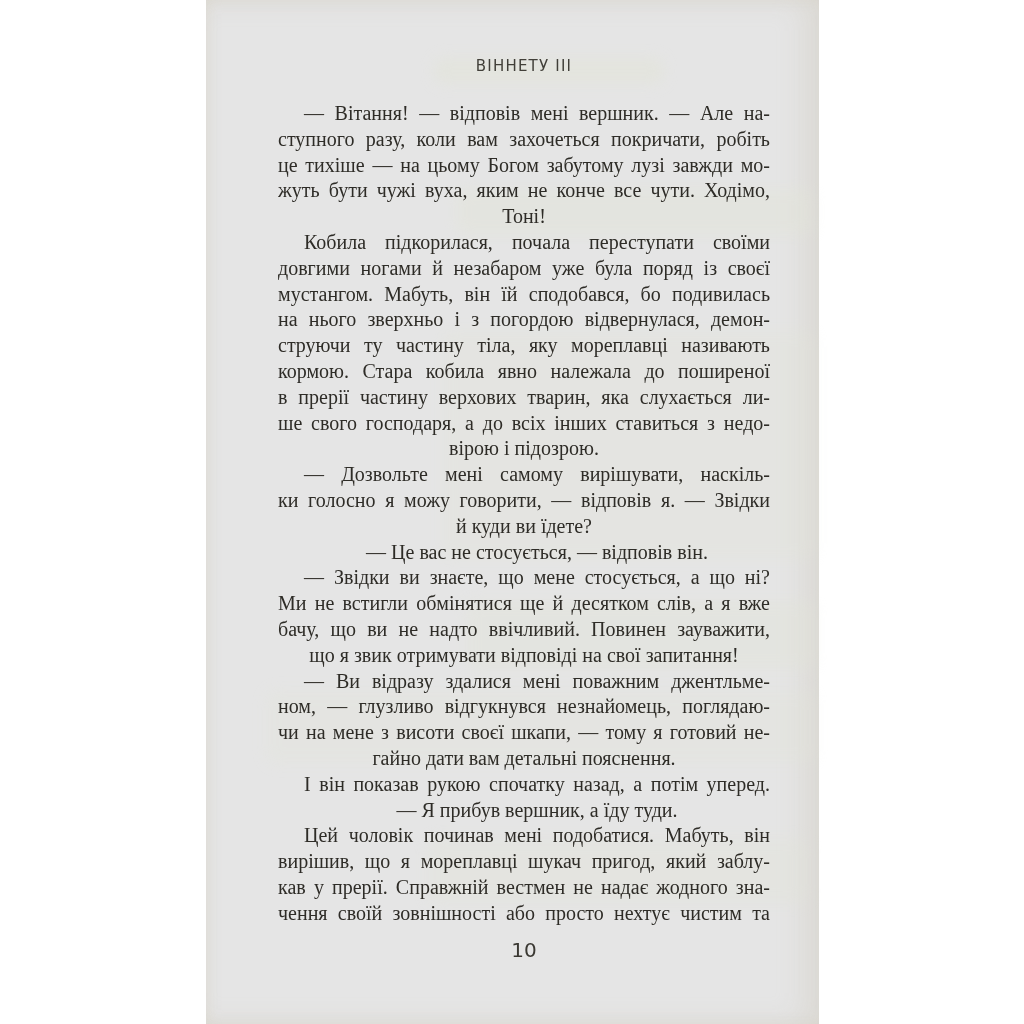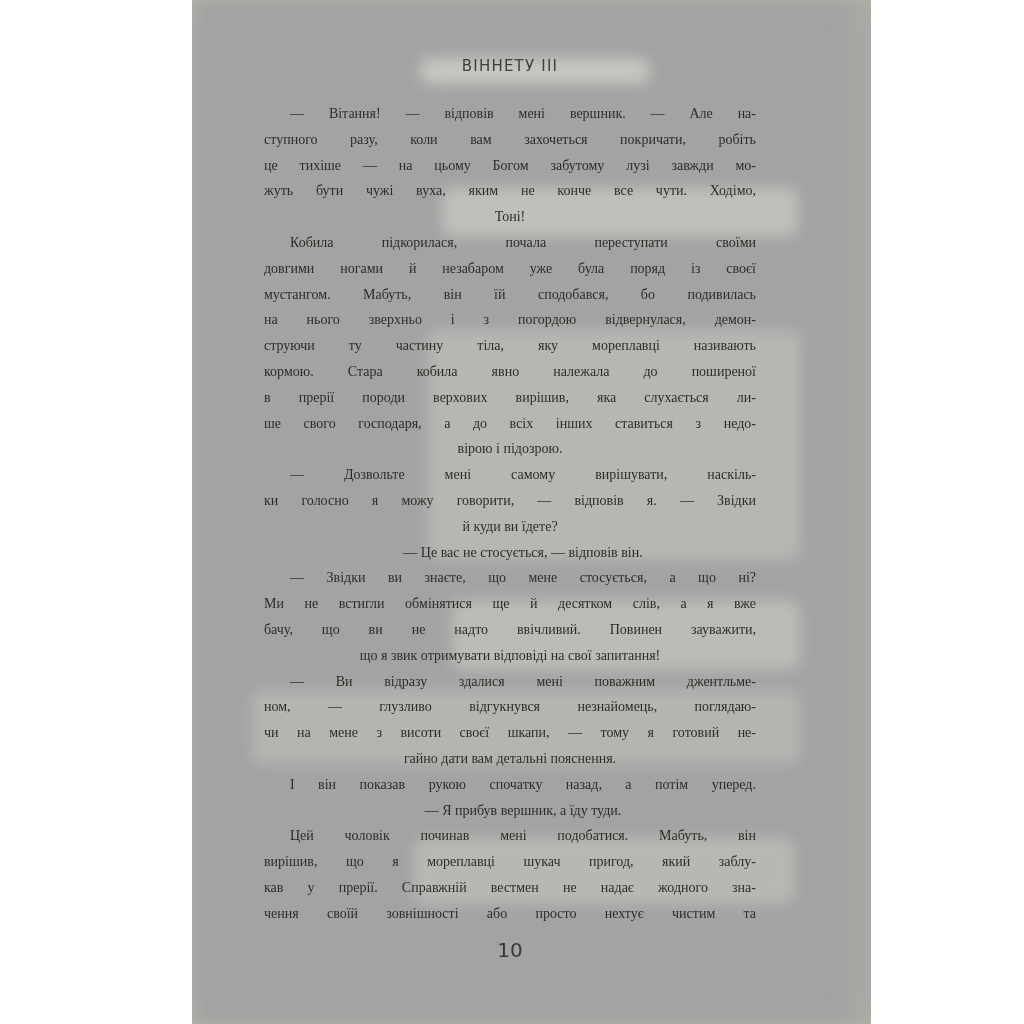--- a/index.html
+++ b/index.html
@@ -5,23 +5,23 @@
   html, body { margin: 0; padding: 0; }
   body {
     width: 1024px; height: 1024px;
     background: #ffffff;
     position: relative;
     overflow: hidden;
     font-family: "Liberation Serif", serif;
   }
   .page {
     position: absolute;
-    left: 192px; top: 0;
-    width: 679px; height: 1024px;
-    background: #a3a3a3;
+    left: 206px; top: 0;
+    width: 613px; height: 1024px;
+    background: #e5e5e5;
     box-shadow: inset -16px 0 26px rgba(196,190,172,0.28),
                 inset 4px 0 12px rgba(210,202,184,0.25);
   }
   .ghost {
     position: absolute;
     background: #e2e4d8;
     filter: blur(7px);
     border-radius: 10px;
     pointer-events: none;
   }
@@ -36,21 +36,21 @@
     top: 57px; left: 72px; width: 492px;
     text-align: center;
     font-family: "DejaVu Sans", sans-serif;
     font-size: 15px;
     letter-spacing: 1.2px;
     color: #413f39;
   }
   .text-block {
     position: absolute;
     top: 101px; left: 72px; width: 492px;
-    font-size: 14px;
+    font-size: 20px;
     line-height: 25.8px;
     color: #2e2c27;
   }
   .line {
     height: 25.8px;
     overflow: hidden;
     text-align: center;
     text-rendering: optimizeLegibility;
   }
   .line.justify {
@@ -88,21 +88,21 @@
         <div class="line justify">жуть бути чужі вуха, яким не конче все чути. Ходімо,</div>
         <div class="line">Тоні!</div>
       </div>
       <div class="para">
         <div class="line justify first">Кобила підкорилася, почала переступати своїми</div>
         <div class="line justify">довгими ногами й незабаром уже була поряд із своєї</div>
         <div class="line justify">мустангом. Мабуть, він їй сподобався, бо подивилась</div>
         <div class="line justify">на нього зверхньо і з погордою відвернулася, демон-</div>
         <div class="line justify">струючи ту частину тіла, яку мореплавці називають</div>
         <div class="line justify">кормою. Стара кобила явно належала до поширеної</div>
-        <div class="line justify">в прерії породи верхових вирішив, яка слухається ли-</div>
+        <div class="line justify">в прерії частину верхових тварин, яка слухається ли-</div>
         <div class="line justify">ше свого господаря, а до всіх інших ставиться з недо-</div>
         <div class="line">вірою і підозрою.</div>
       </div>
       <div class="para">
         <div class="line justify first">— Дозвольте мені самому вирішувати, наскіль-</div>
         <div class="line justify">ки голосно я можу говорити, — відповів я. — Звідки</div>
         <div class="line">й куди ви їдете?</div>
       </div>
       <div class="para">
         <div class="line first">— Це вас не стосується, — відповів він.</div>

